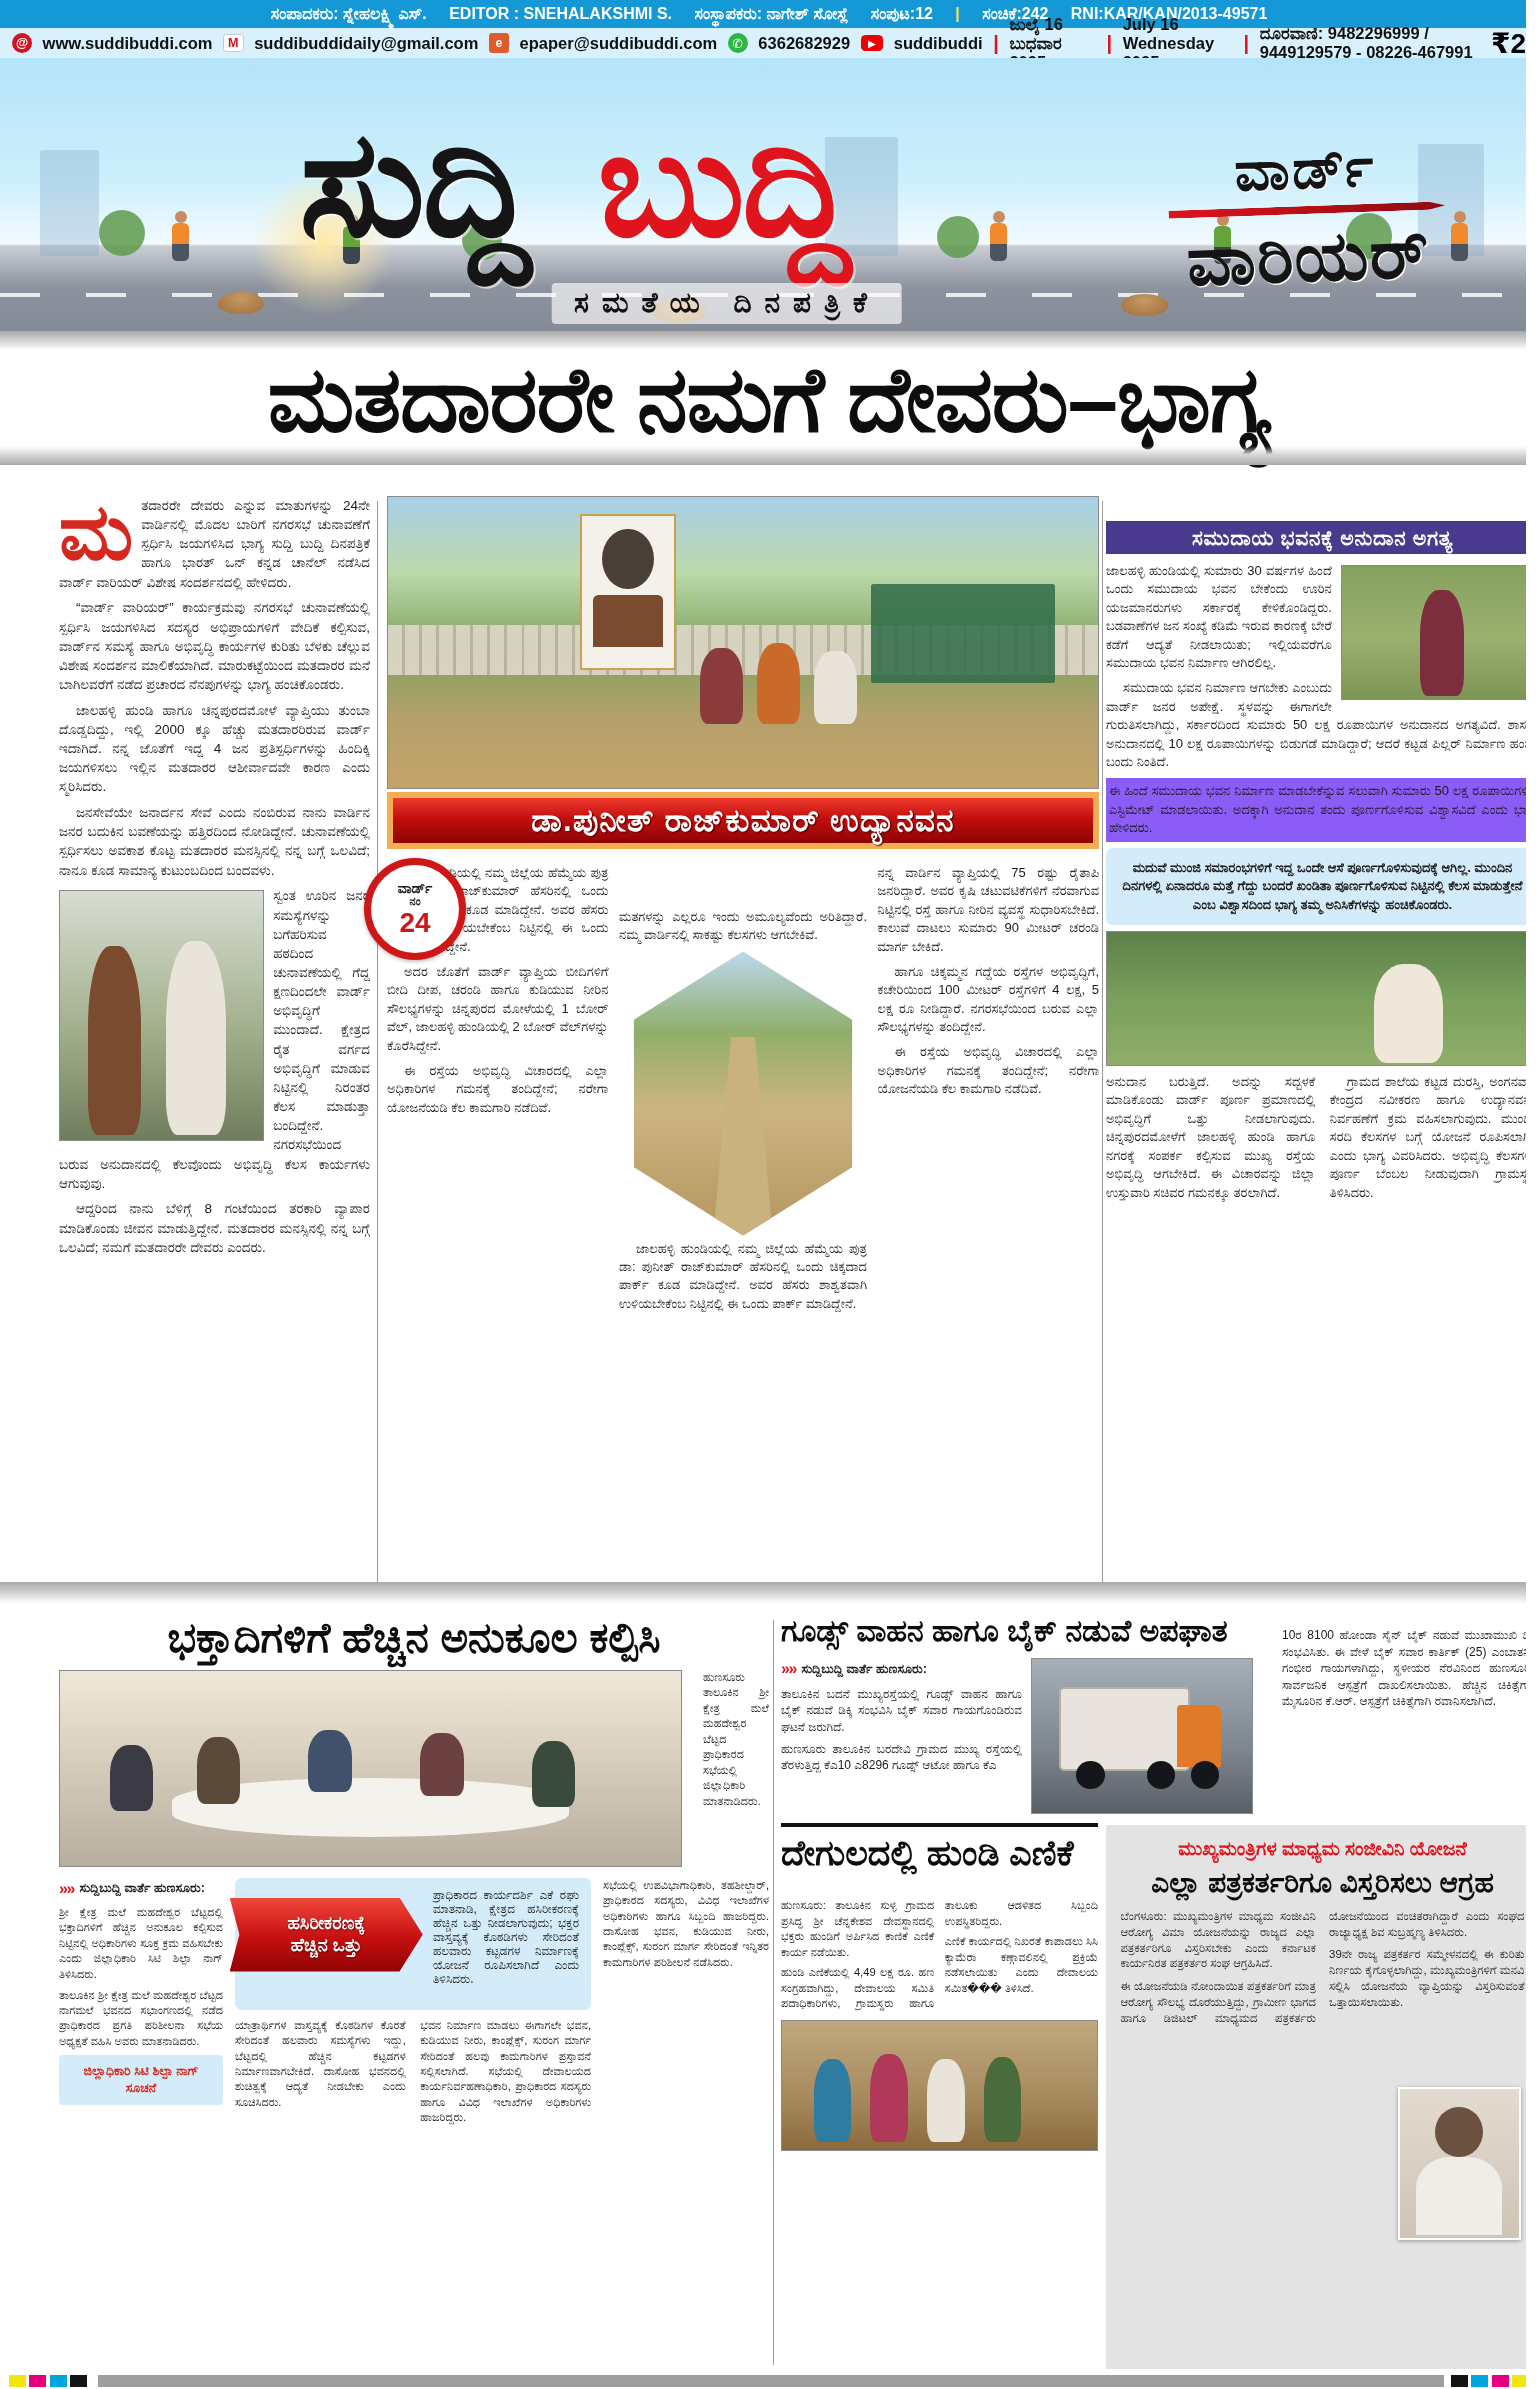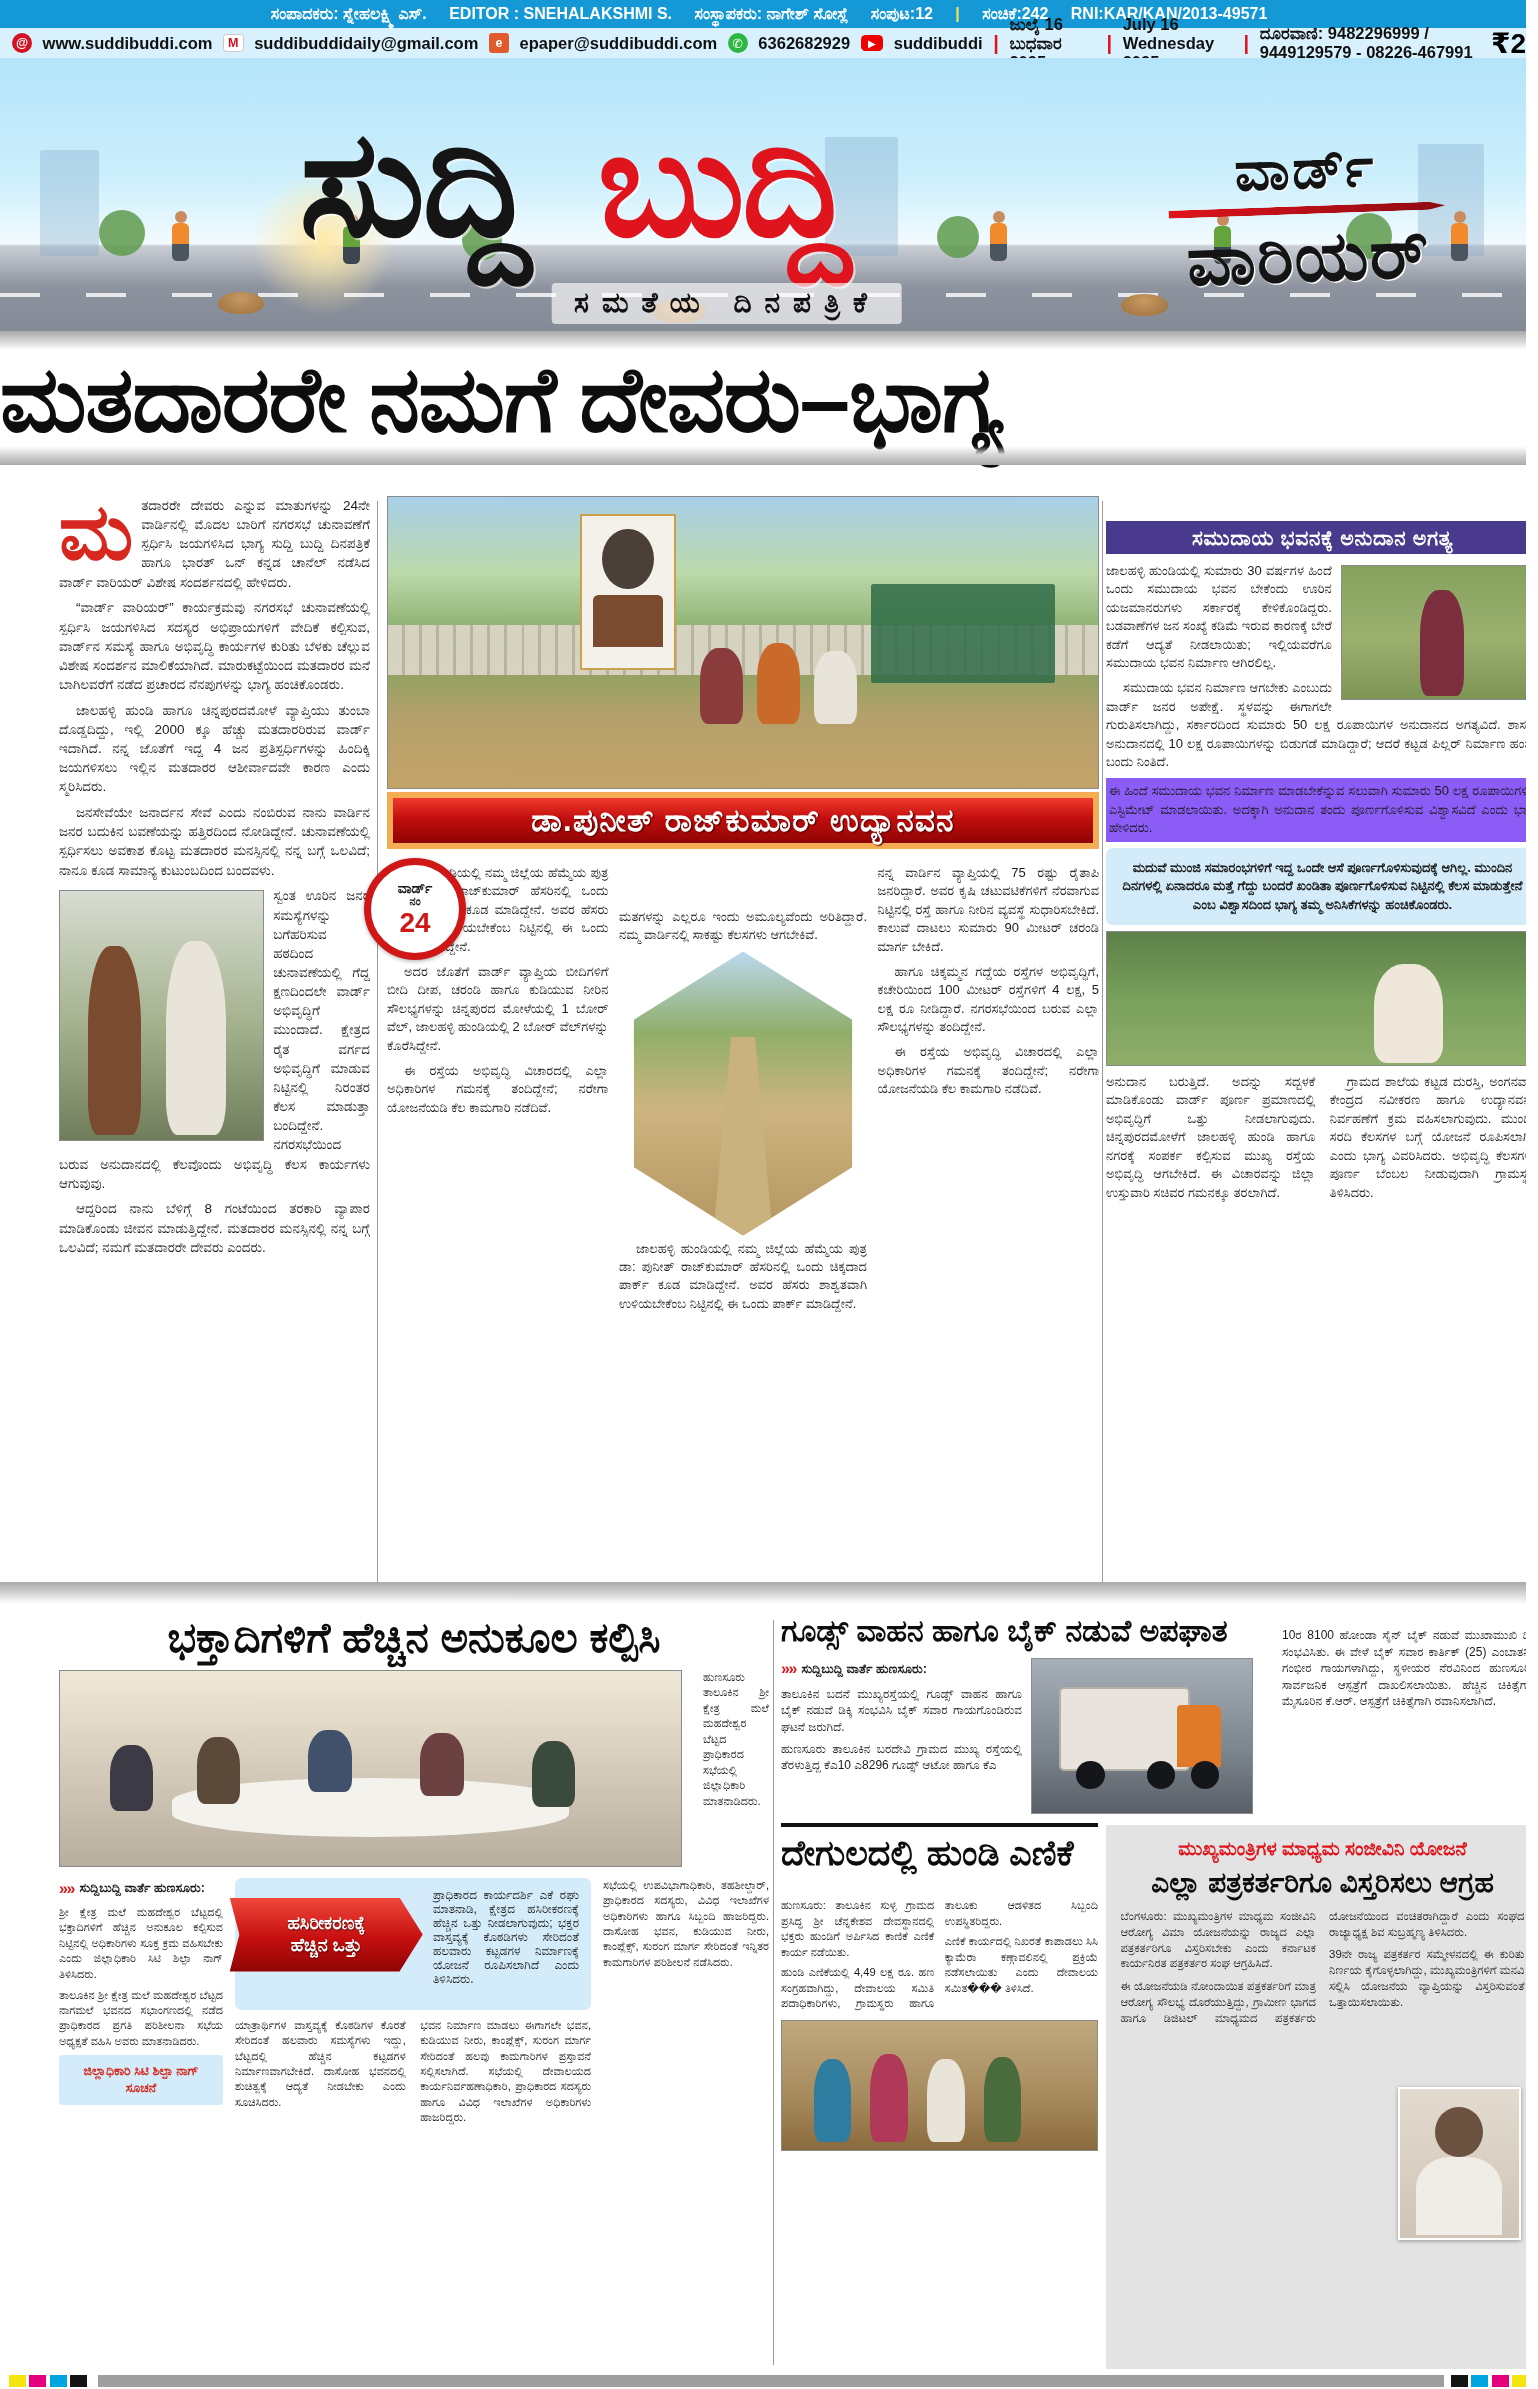--- a/index.html
+++ b/index.html
@@ -43,21 +43,21 @@
   .stamp{right:53px;top:79px;width:356px;text-align:center;color:#141414;transform:rotate(-2deg);}
   .stamp .s1{font-size:55px;font-weight:900;letter-spacing:2.6px;text-shadow:1.3px 1.3px 0 #fff;}
   .stamp .bar{width:277px;height:8px;margin:4px auto;background:linear-gradient(90deg,#e0141c,#8d0b10);
     clip-path:polygon(0 0,94% 0,100% 50%,94% 100%,0 100%);}
   .stamp .s2{font-size:69px;font-weight:900;letter-spacing:1.3px;text-shadow:1.3px 1.3px 0 #fff;}
   .tagline{left:50%;bottom:6.6px;transform:translateX(-62%);background:rgba(255,255,255,.65);
     padding:4px 22.4px;font-size:28px;font-weight:900;letter-spacing:13px;color:#111;border-radius:4px;white-space:nowrap;}
   
   .torn{left:0;width:1538px;height:18.5px;background:linear-gradient(180deg,#a9a9a9,#d7d7d7 55%,rgba(255,255,255,0));}
   .torn.up{background:linear-gradient(0deg,#a9a9a9,#d7d7d7 55%,rgba(255,255,255,0));}
-  .main-headline{left:0;top:348px;width:1538px;text-align:left;font-size:91px;font-weight:900;color:#0d0d0d;
+  .main-headline{left:0;top:348px;width:1538px;text-align:center;font-size:91px;font-weight:900;color:#0d0d0d;
     letter-spacing:-1.3px;white-space:nowrap;}
   
   .btxt{font-size:13.5px;line-height:1.42;text-align:justify;}
   .btxt p{margin:0 0 6.6px 0;text-indent:17px;}
   .small{font-size:11.2px;line-height:1.38;}
   .dropcap{float:left;font-size:78px;line-height:.82;font-weight:900;color:#d6281e;margin:5.3px 8px 0 0;}
   .vrule{width:0.7px;background:#9a9a9a;}
   .photo{position:relative;border:0.7px solid #8a8a8a;overflow:hidden;box-sizing:border-box;background:#cfd6c9;}
   .sil{position:absolute;border-radius:42% 42% 18% 18%;}
   

